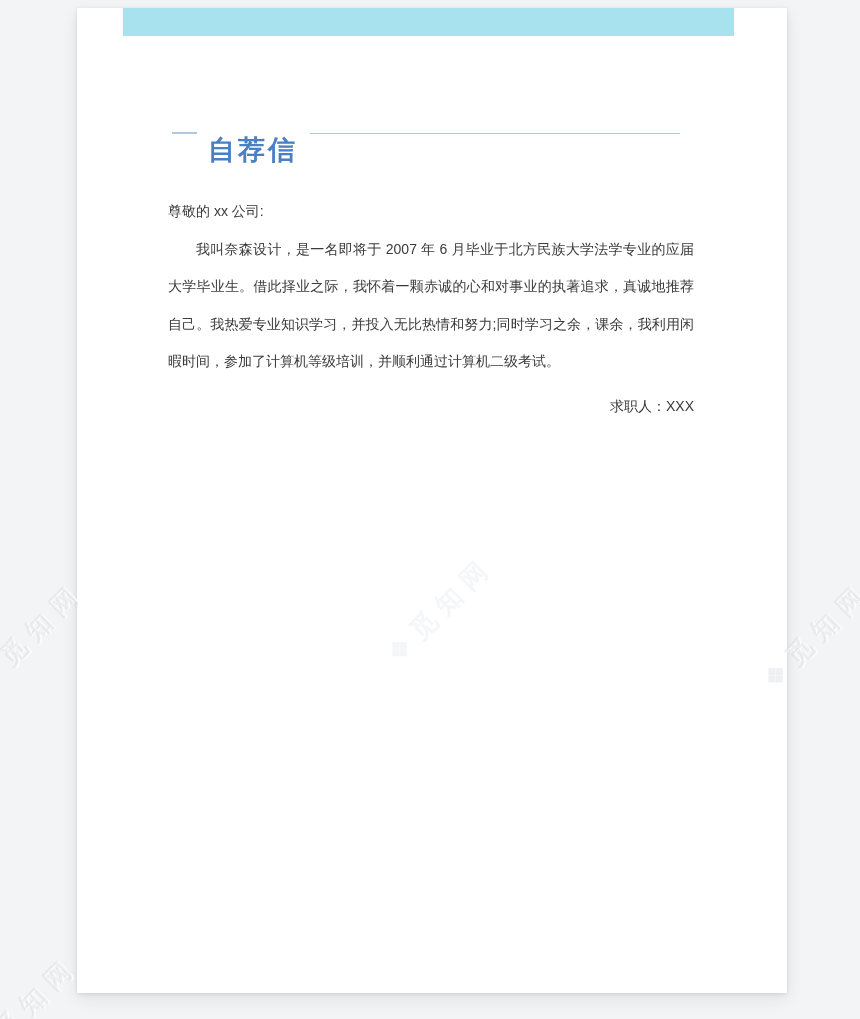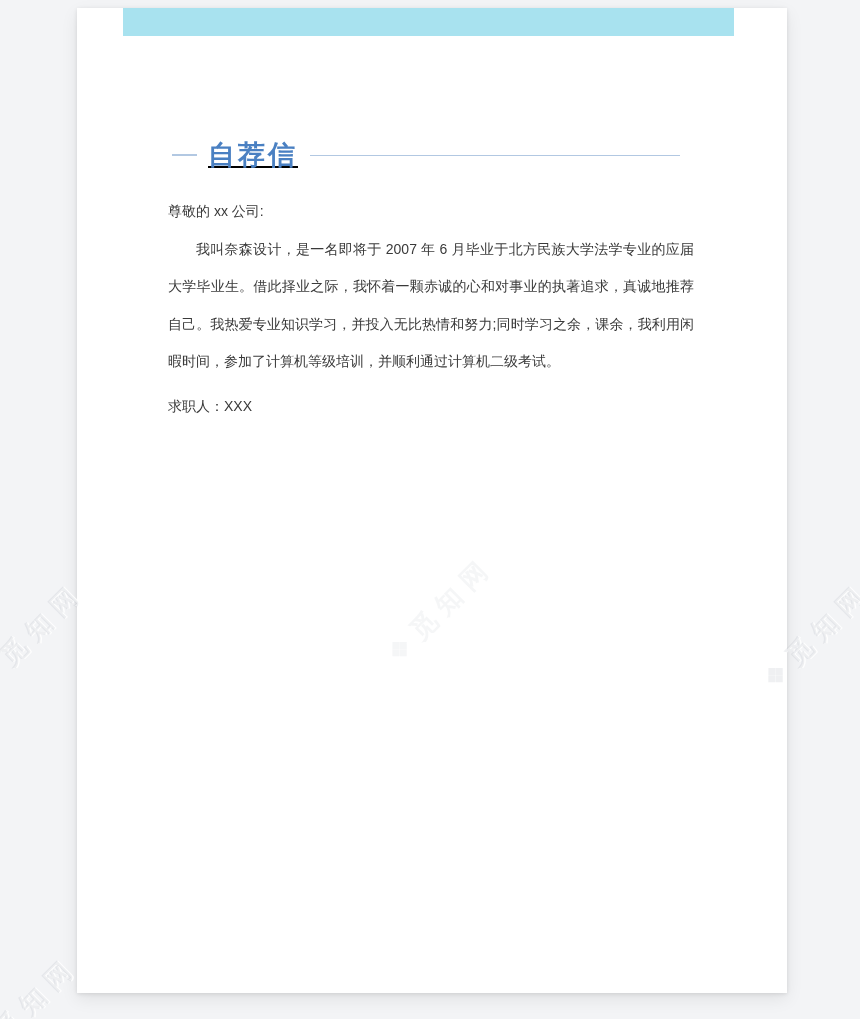--- a/index.html
+++ b/index.html
@@ -24,21 +24,21 @@
   .accent-bar{
     position:absolute;
     left:46px; top:0;
     width:611px; height:28px;
     background:var(--accent,#a8e2ef);
   }
   .title-row{
     position:absolute;
     left:95px; right:107px; top:124px;
     height:46px;
-    display:flex; align-items:center;text-decoration:underline;
+    display:flex; align-items:flex-start;
   }
   .title-row h1{
     margin:0 12px 0 11px;
     font-size:27px;
     font-weight:700;
     letter-spacing:3px;
     color:var(--title-blue,#4a80c2);
     white-space:nowrap;
   }
   .rule{height:2px; background:var(--divider,#a5bedd); opacity:.85;}
@@ -48,21 +48,21 @@
     position:absolute;
     left:91px; right:93px; top:185px;
     font-size:14px;
     line-height:37.5px;
     color:var(--body-color,#3a3a3a);
     text-align:justify;
   }
   .content p{margin:0;}
   .content p.para{margin-bottom:7px;}
   .indent{text-indent:2em;}
-  .sign{}
+  .sign{text-align:right;}
   
   .wm{
     position:absolute;
     z-index:2;
     font-size:26px;
     font-weight:700;
     letter-spacing:9px;
     white-space:nowrap;
     color:rgba(140,150,165,0.14);
     text-shadow:1px 1px 0 rgba(255,255,255,.85);

